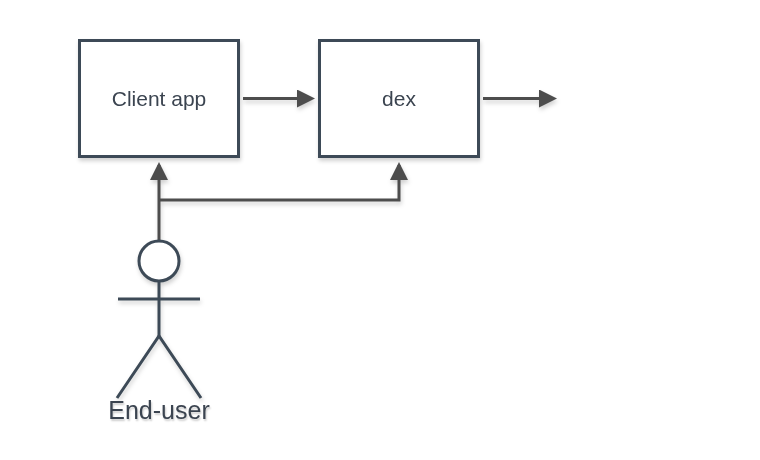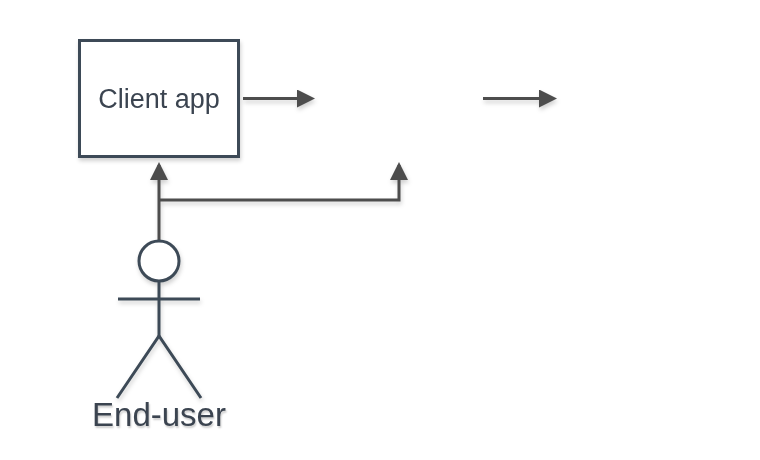--- a/index.html
+++ b/index.html
@@ -21,21 +21,21 @@
     width: 162px;
     height: 119px;
     background: var(--node-fill, #ffffff);
     border: 3px solid var(--node-stroke, #3d4a57);
     box-shadow: 1px 3px 4px rgba(0, 0, 0, 0.18);
     display: flex;
     flex-direction: column;
     align-items: center;
     justify-content: center;
     text-align: center;
-    font-size: 27px;
+    font-size: 21px;
     line-height: 28px;
     color: var(--text, #3b4450);
   }
   #node-client-app { left: 78px;  top: 39px; }
   #node-dex        { left: 318px; top: 39px; }
   #node-upstream   { left: 560px; top: 39px; }
 
   #connector-layer {
     position: absolute;
     left: 0; top: 0;
@@ -58,34 +58,37 @@
     stroke: var(--node-stroke, #3d4a57);
     stroke-width: 3;
     fill: var(--node-fill, #ffffff);
   }
   #actor-label {
     position: absolute;
     left: 79px;
     top: 396px;
     width: 160px;
     text-align: center;
-    font-size: 33px;
+    font-size: 25px;
     color: var(--text, #3b4450);
     text-shadow: 1px 2px 2px rgba(0, 0, 0, 0.2);
   }
 </style>
 </head>
 <body>
 
 <div id="canvas">
 
   <div class="node" id="node-client-app">
     <span>Client app</span>
   </div>
 
+  <div class="node" id="node-dex">
+    <span>dex</span>
+  </div>
 
 
   <svg id="connector-layer" viewBox="0 0 760 460" xmlns="http://www.w3.org/2000/svg">
     <defs>
       <marker id="arrowhead" viewBox="0 0 12 12" refX="10" refY="6" markerWidth="6" markerHeight="6" orient="auto-start-reverse">
         <path d="M0,0 L12,6 L0,12 Z" fill="#4d4d4d"></path>
       </marker>
     </defs>
 
     <line class="edge" x1="243" y1="98.5" x2="312" y2="98.5" marker-end="url(#arrowhead)"></line>

